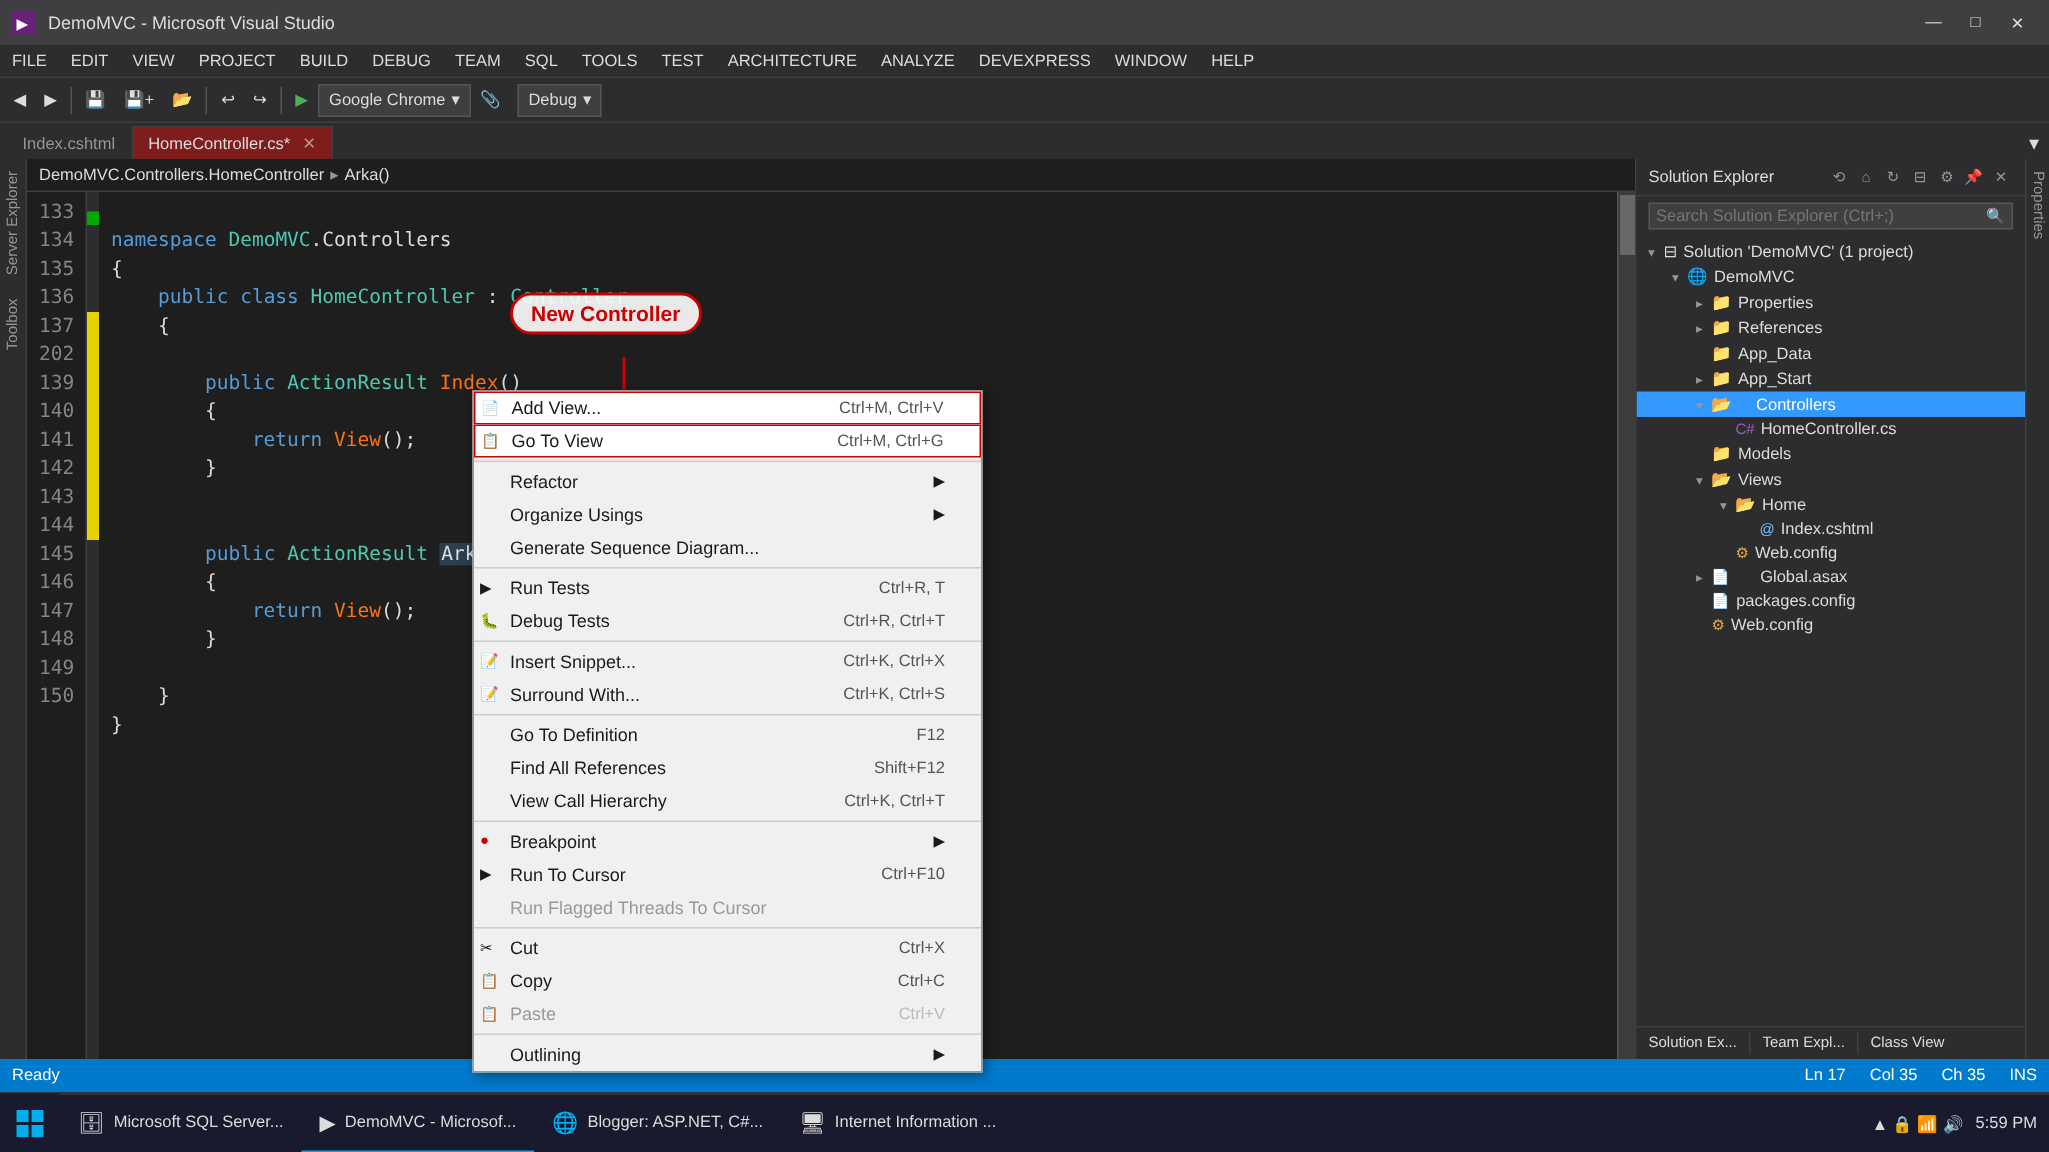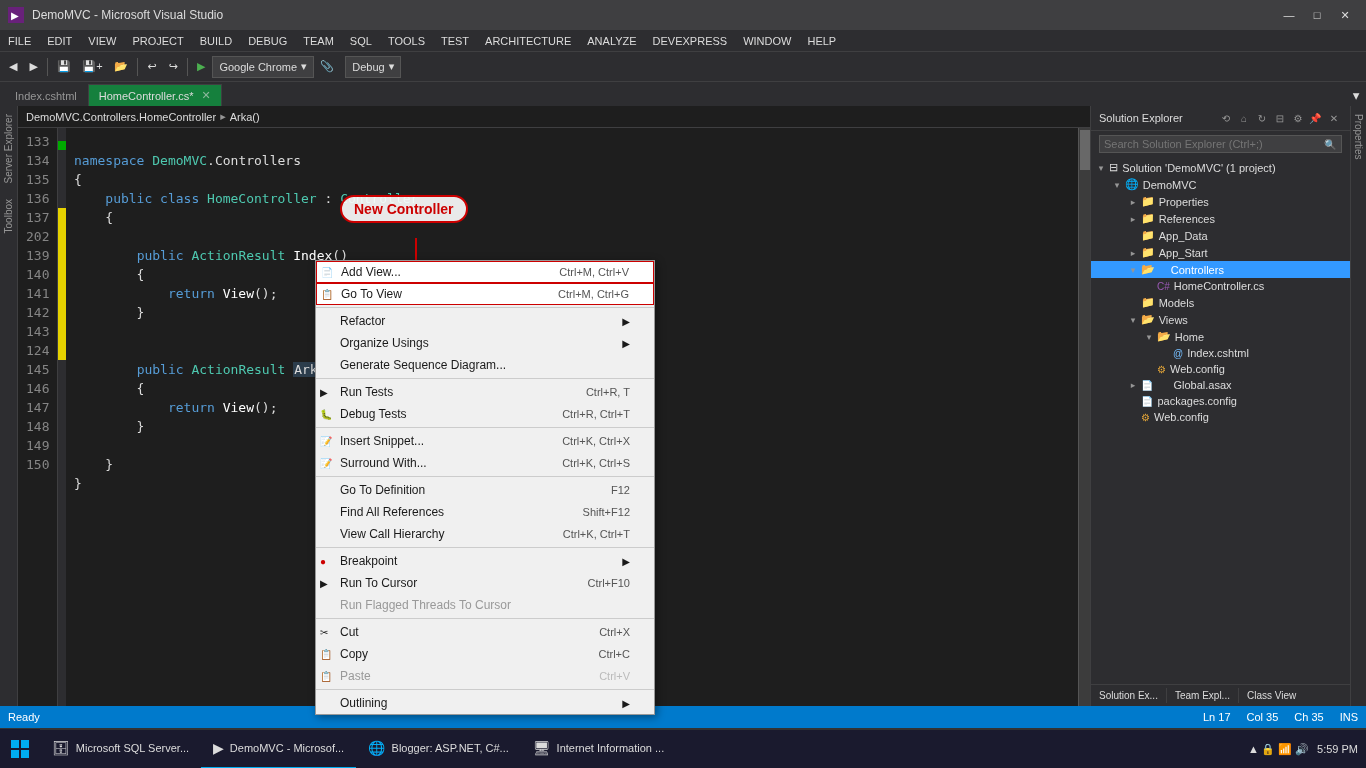--- a/index.html
+++ b/index.html
@@ -18,37 +18,37 @@
 
     
     #toolbar { background: #2d2d30; height: 30px; display: flex; align-items: center; padding: 2px 4px; gap: 2px; border-bottom: 1px solid #3f3f41; }
     .toolbar-btn { height: 22px; padding: 2px 4px; background: none; border: 1px solid transparent; color: #dcdcdc; cursor: pointer; font-size: 11px; display: flex; align-items: center; gap: 2px; }
     .toolbar-sep { width: 1px; height: 18px; background: #555; margin: 0 2px; }
     .toolbar-dropdown { height: 22px; padding: 2px 6px; background: #3f3f41; border: 1px solid #555; color: #dcdcdc; font-size: 11px; display: flex; align-items: center; gap: 4px; cursor: pointer; }
 
     
     #tab-bar { background: #2d2d30; height: 24px; display: flex; align-items: flex-end; padding-left: 4px; }
     .tab { height: 22px; padding: 0 10px; display: flex; align-items: center; gap: 4px; cursor: pointer; font-size: 11px; border: 1px solid transparent; border-bottom: none; color: #969696; background: #2d2d30; }
-    .tab.active { background: #15803d; color: #dcdcdc; border-color: #3f3f41; }
+    .tab.active { background: #7f1d1d; color: #dcdcdc; border-color: #3f3f41; }
     .tab .tab-close { margin-left: 4px; opacity: 0.6; }
     #tab-dropdown { width: 20px; height: 22px; background: none; border: none; color: #dcdcdc; cursor: pointer; display: flex; align-items: center; justify-content: center; margin-left: auto; }
 
     
     #code-area { flex: 1; background: #1e1e1e; position: relative; overflow: hidden; }
     #breadcrumb { background: #1e1e1e; height: 22px; border-bottom: 1px solid #3f3f41; display: flex; align-items: center; padding: 0 8px; font-size: 11px; color: #969696; }
     #breadcrumb span { color: #4ec9b0; }
     #breadcrumb .sep { color: #969696; margin: 0 4px; }
     #code-content { display: flex; height: 100%; }
     #line-numbers { width: 40px; background: #1e1e1e; color: #858585; font-family: Consolas, monospace; font-size: 13px; line-height: 19px; padding: 4px 8px; text-align: right; user-select: none; border-right: 1px solid #3f3f41; }
     #code-lines { flex: 1; padding: 4px 8px; font-family: Consolas, monospace; font-size: 13px; line-height: 19px; color: #dcdcdc; white-space: pre; overflow: hidden; position: relative; }
 
     
     .kw { color: #569cd6; }
     .type { color: #4ec9b0; }
-    .method { color: #ffffff; }
+    .method { color: #f97316; }
 
     
     #right-panel { width: 260px; background: #2d2d30; border-left: 1px solid #3f3f41; display: flex; flex-direction: column; }
     #solution-explorer-header { background: #2d2d30; padding: 4px 8px; font-size: 11px; color: #dcdcdc; border-bottom: 1px solid #3f3f41; display: flex; align-items: center; justify-content: space-between; }
     #se-toolbar { display: flex; gap: 2px; align-items: center; }
     .se-btn { width: 16px; height: 16px; background: none; border: none; color: #969696; cursor: pointer; font-size: 10px; display: flex; align-items: center; justify-content: center; }
     #solution-tree { flex: 1; overflow-y: auto; padding: 2px 0; }
     .tree-item { padding: 2px 4px; display: flex; align-items: center; gap: 2px; cursor: pointer; font-size: 11px; color: #dcdcdc; }
     .tree-item.selected { background: #3399ff; color: white; }
     .tree-indent1 { padding-left: 20px; }
@@ -178,21 +178,21 @@
           <div>134</div>
           <div>135</div>
           <div>136</div>
           <div>137</div>
         <div>202</div>
           <div>139</div>
           <div>140</div>
           <div>141</div>
           <div>142</div>
         <div>143</div>
-          <div>124</div>
+          <div>144</div>
           <div>145</div>
           <div>146</div>
           <div>147</div>
         <div>148</div>
           <div>149</div>
           <div>150</div>
       </div>
 
       <div style="width:8px; background:#2d2d30; position:relative;">
         <div style="position:absolute; top:13px; left:0; width:8px; height:9px; background:#00aa00;"></div>

